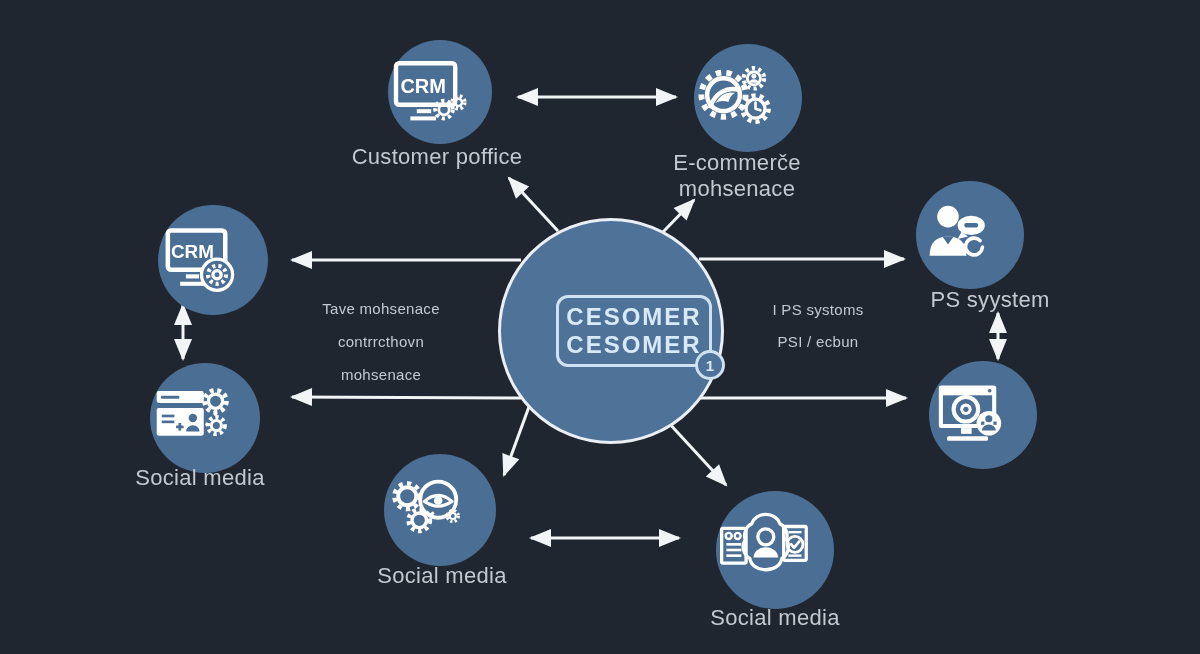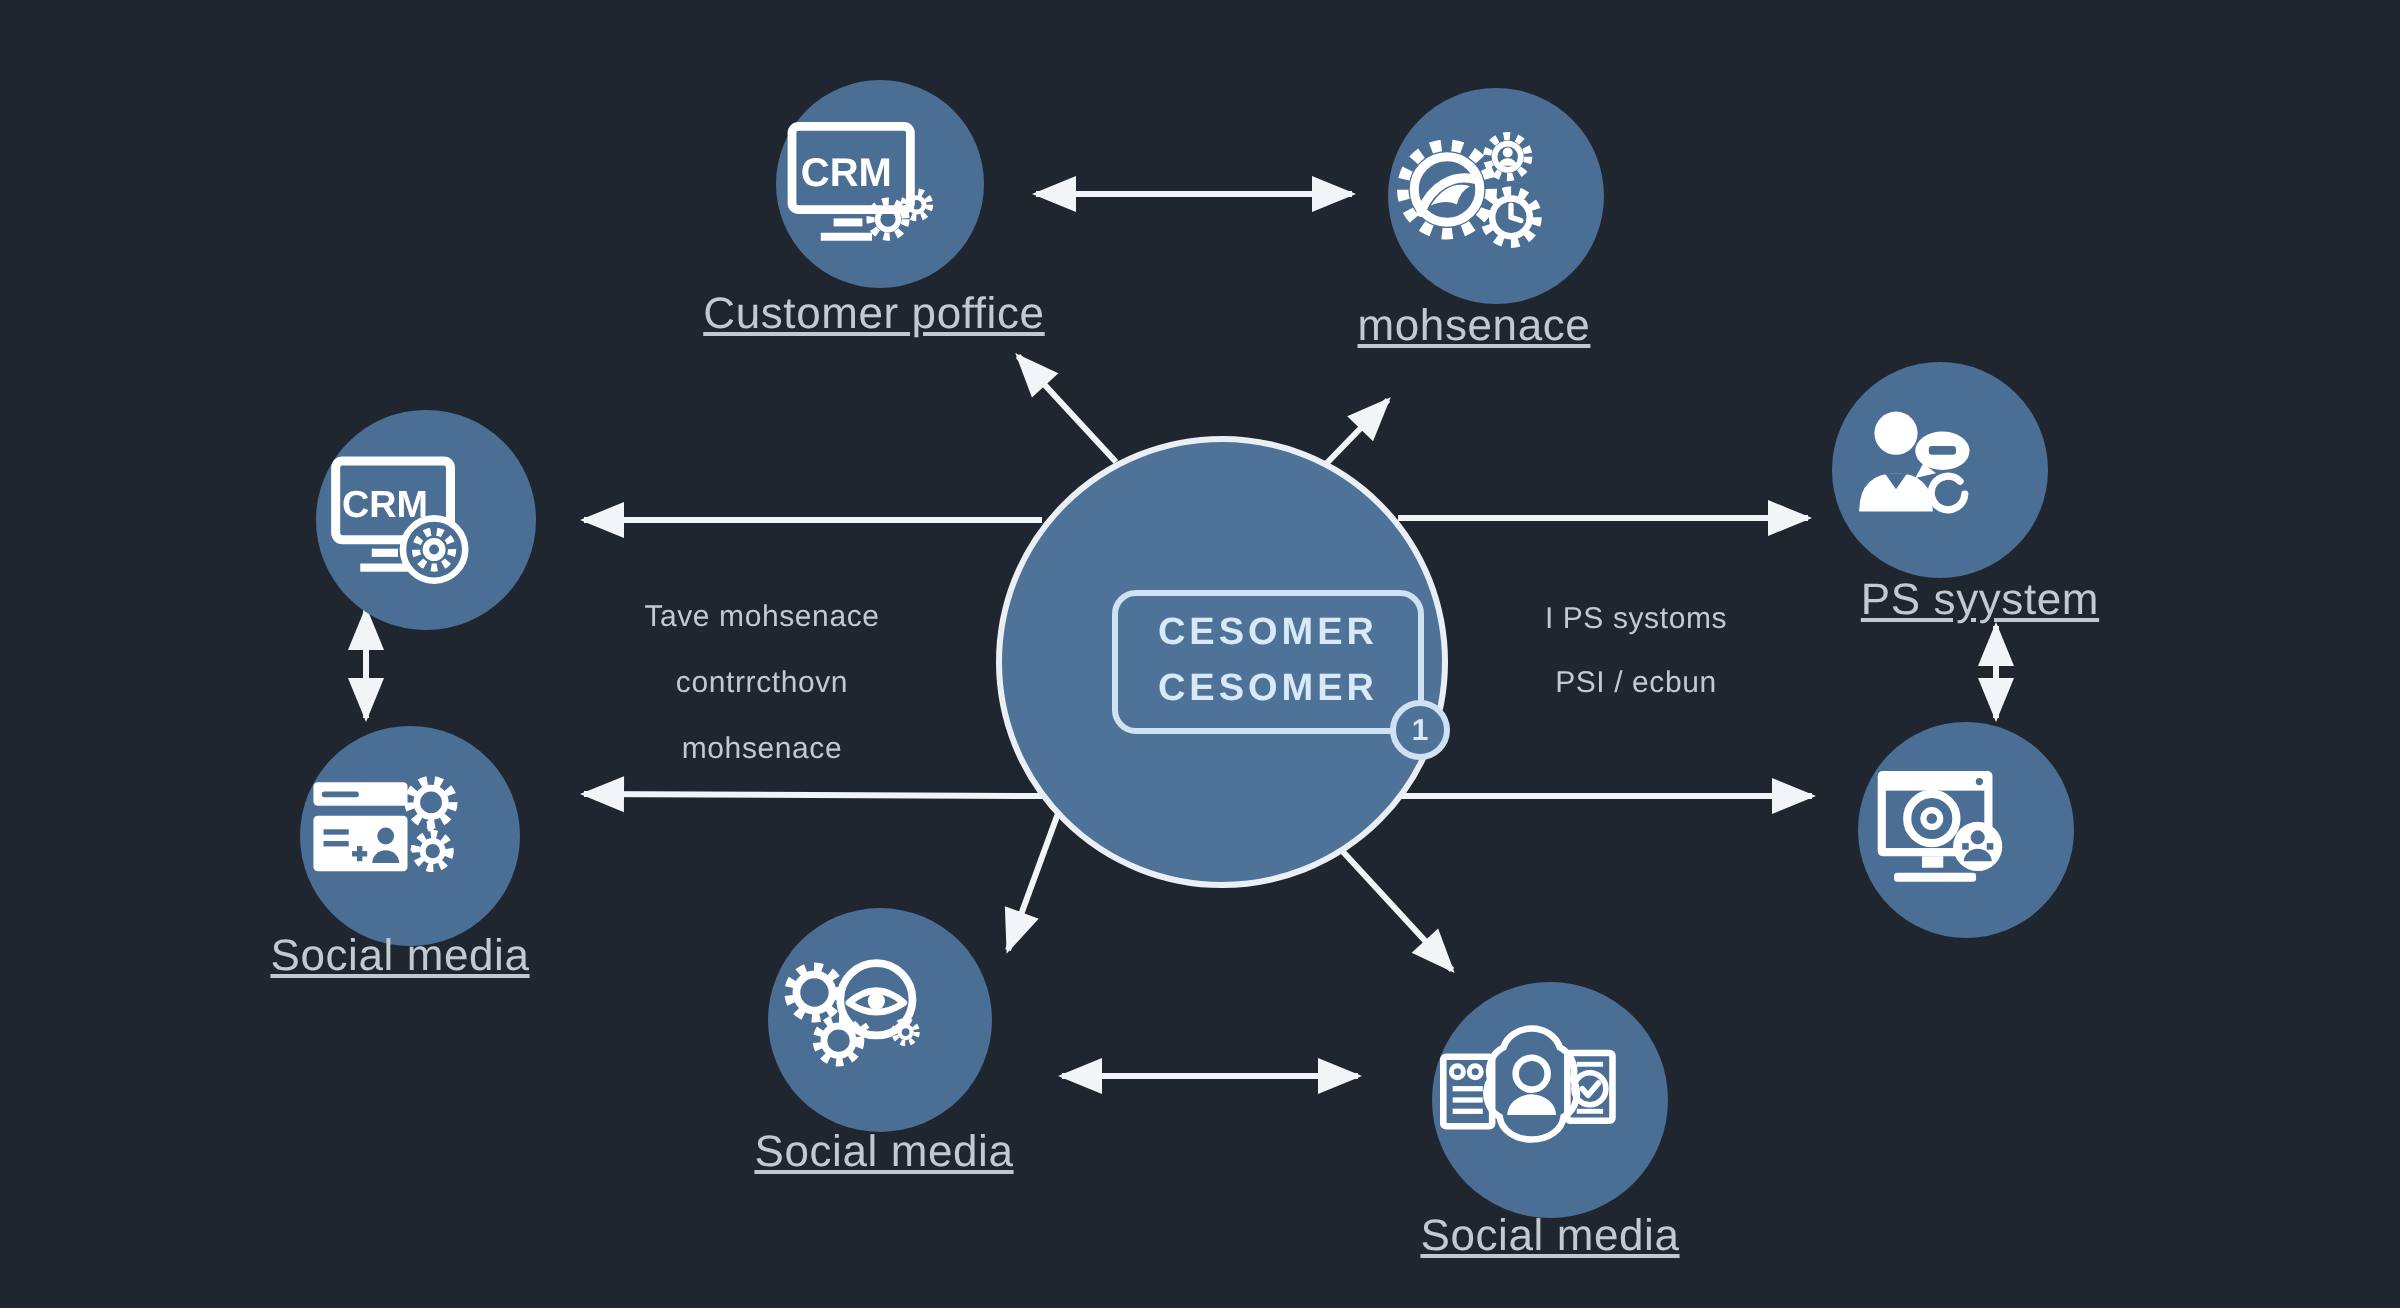--- a/index.html
+++ b/index.html
@@ -15,39 +15,39 @@
     position:absolute;border-radius:50%;background:var(--node);
     display:flex;align-items:center;
   }
   .icon{display:block;}
   .icon .st{stroke:#fff;fill:none;}
   .icon .fw{fill:#fff;}
   .icon .fn{fill:var(--node);}
   .icon .svgtxt{fill:#fff;font-family:"Liberation Sans",sans-serif;font-weight:bold;}
   .lbl{
     position:absolute;color:var(--label);font-size:22px;text-align:center;
-    line-height:26px;letter-spacing:.3px;text-decoration:underline;
+    line-height:26px;letter-spacing:.3px;
   }
   .ann{
     position:absolute;color:var(--label);font-size:15px;text-align:center;
     line-height:33px;letter-spacing:.3px;
   }
   #center-node{
     position:absolute;left:498px;top:218px;width:226px;height:226px;
     border-radius:50%;background:var(--node-center);
     border:3px solid #e9eff5;box-sizing:border-box;
   }
   #center-badge{
     position:absolute;left:55px;top:74px;width:150px;height:66px;
     border:3px solid var(--badge-stroke);border-radius:12px;
     display:flex;flex-direction:column;align-items:center;justify-content:center;
     gap:6px;
   }
   #center-badge .cl{
-    color:var(--badge-text);font-size:19px;font-weight:bold;letter-spacing:2px;
+    color:var(--badge-text);font-size:24px;font-weight:bold;letter-spacing:2px;
     line-height:22px;
   }
   #badge-num{
     position:absolute;right:-16px;bottom:-16px;width:30px;height:30px;
     border-radius:50%;background:var(--node-center);
     border:3px solid var(--badge-stroke);box-sizing:border-box;
     display:flex;align-items:center;justify-content:center;
     color:var(--badge-text);font-size:15px;font-weight:bold;
   }
 </style>
@@ -233,20 +233,21 @@
   <div id="center-node">
     <div id="center-badge">
       <div class="cl">CESOMER</div>
       <div class="cl">CESOMER</div>
       <div id="badge-num">1</div>
     </div>
   </div>
 
   <div class="lbl" style="left:317px;top:144px;width:240px">Customer poffice</div>
   <div class="lbl" style="left:617px;top:150px;width:240px">
+    <div>E-commerče</div>
     <div>mohsenace</div>
   </div>
   <div class="lbl" style="left:880px;top:287px;width:220px">PS syystem</div>
   <div class="lbl" style="left:90px;top:465px;width:220px">Social media</div>
   <div class="lbl" style="left:332px;top:563px;width:220px">Social media</div>
   <div class="lbl" style="left:665px;top:605px;width:220px">Social media</div>
 
   <div class="ann" style="left:251px;top:292px;width:260px">
     <div>Tave mohsenace</div>
     <div>contrrcthovn</div>

